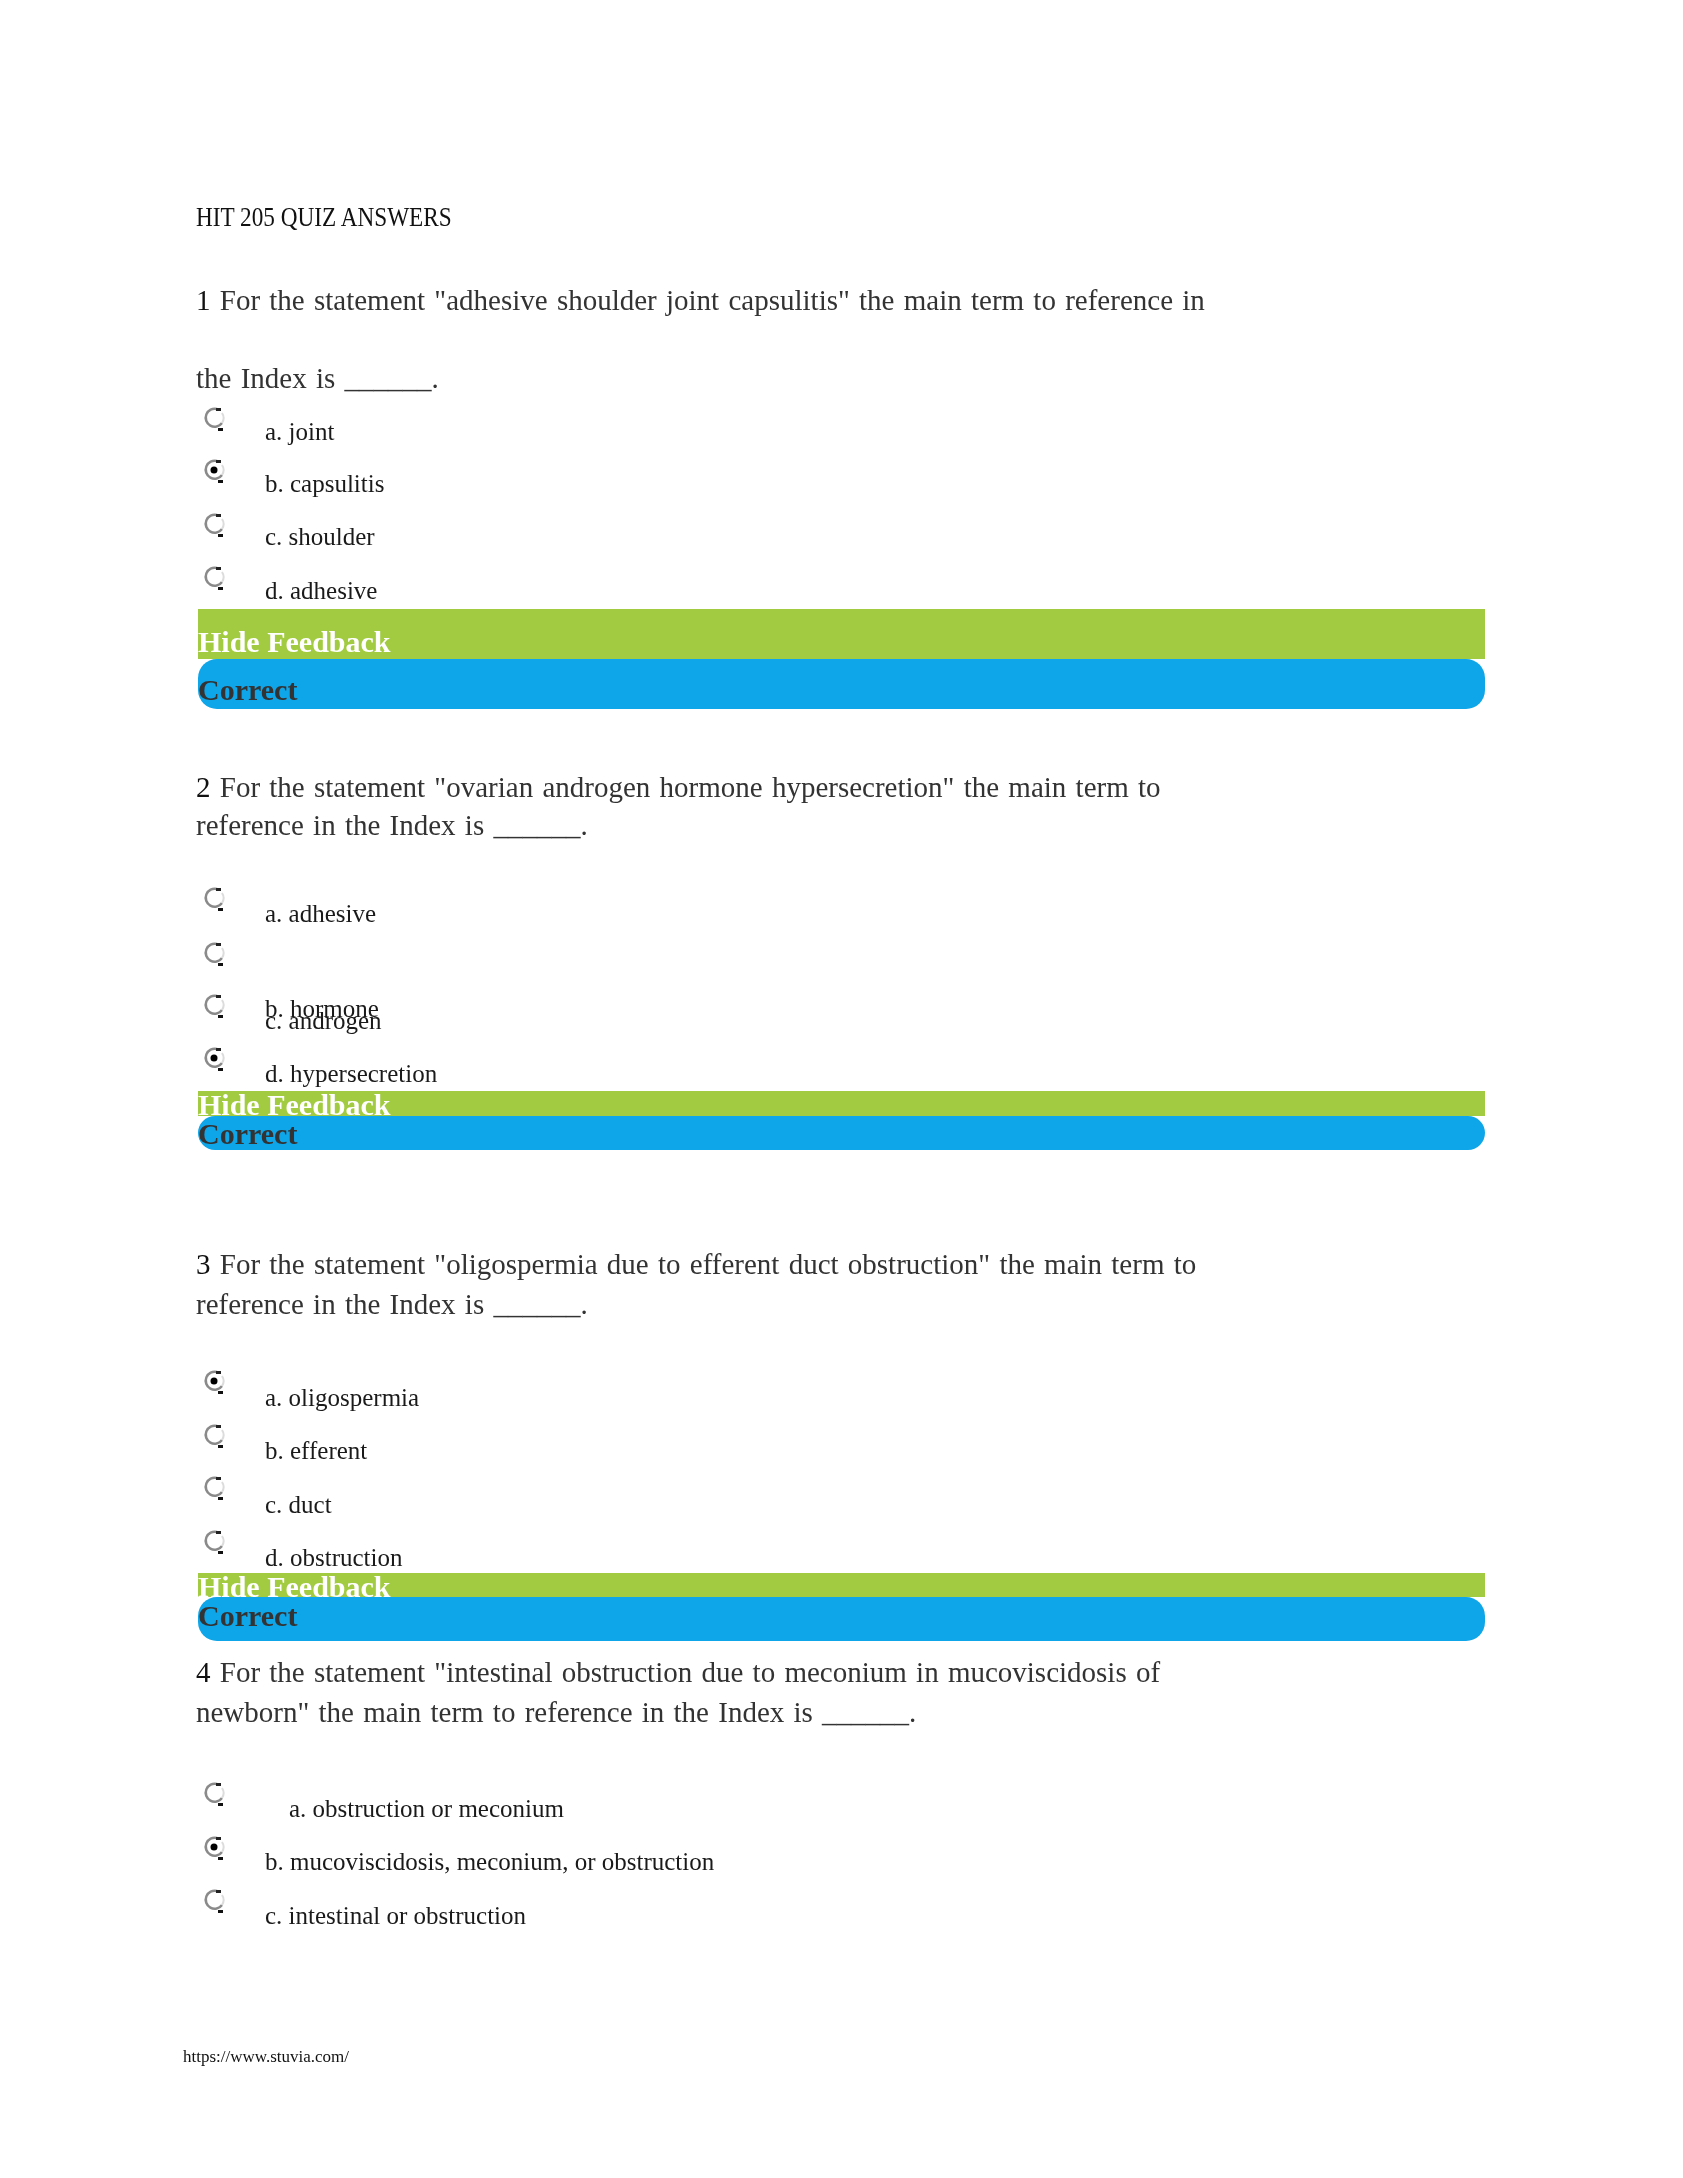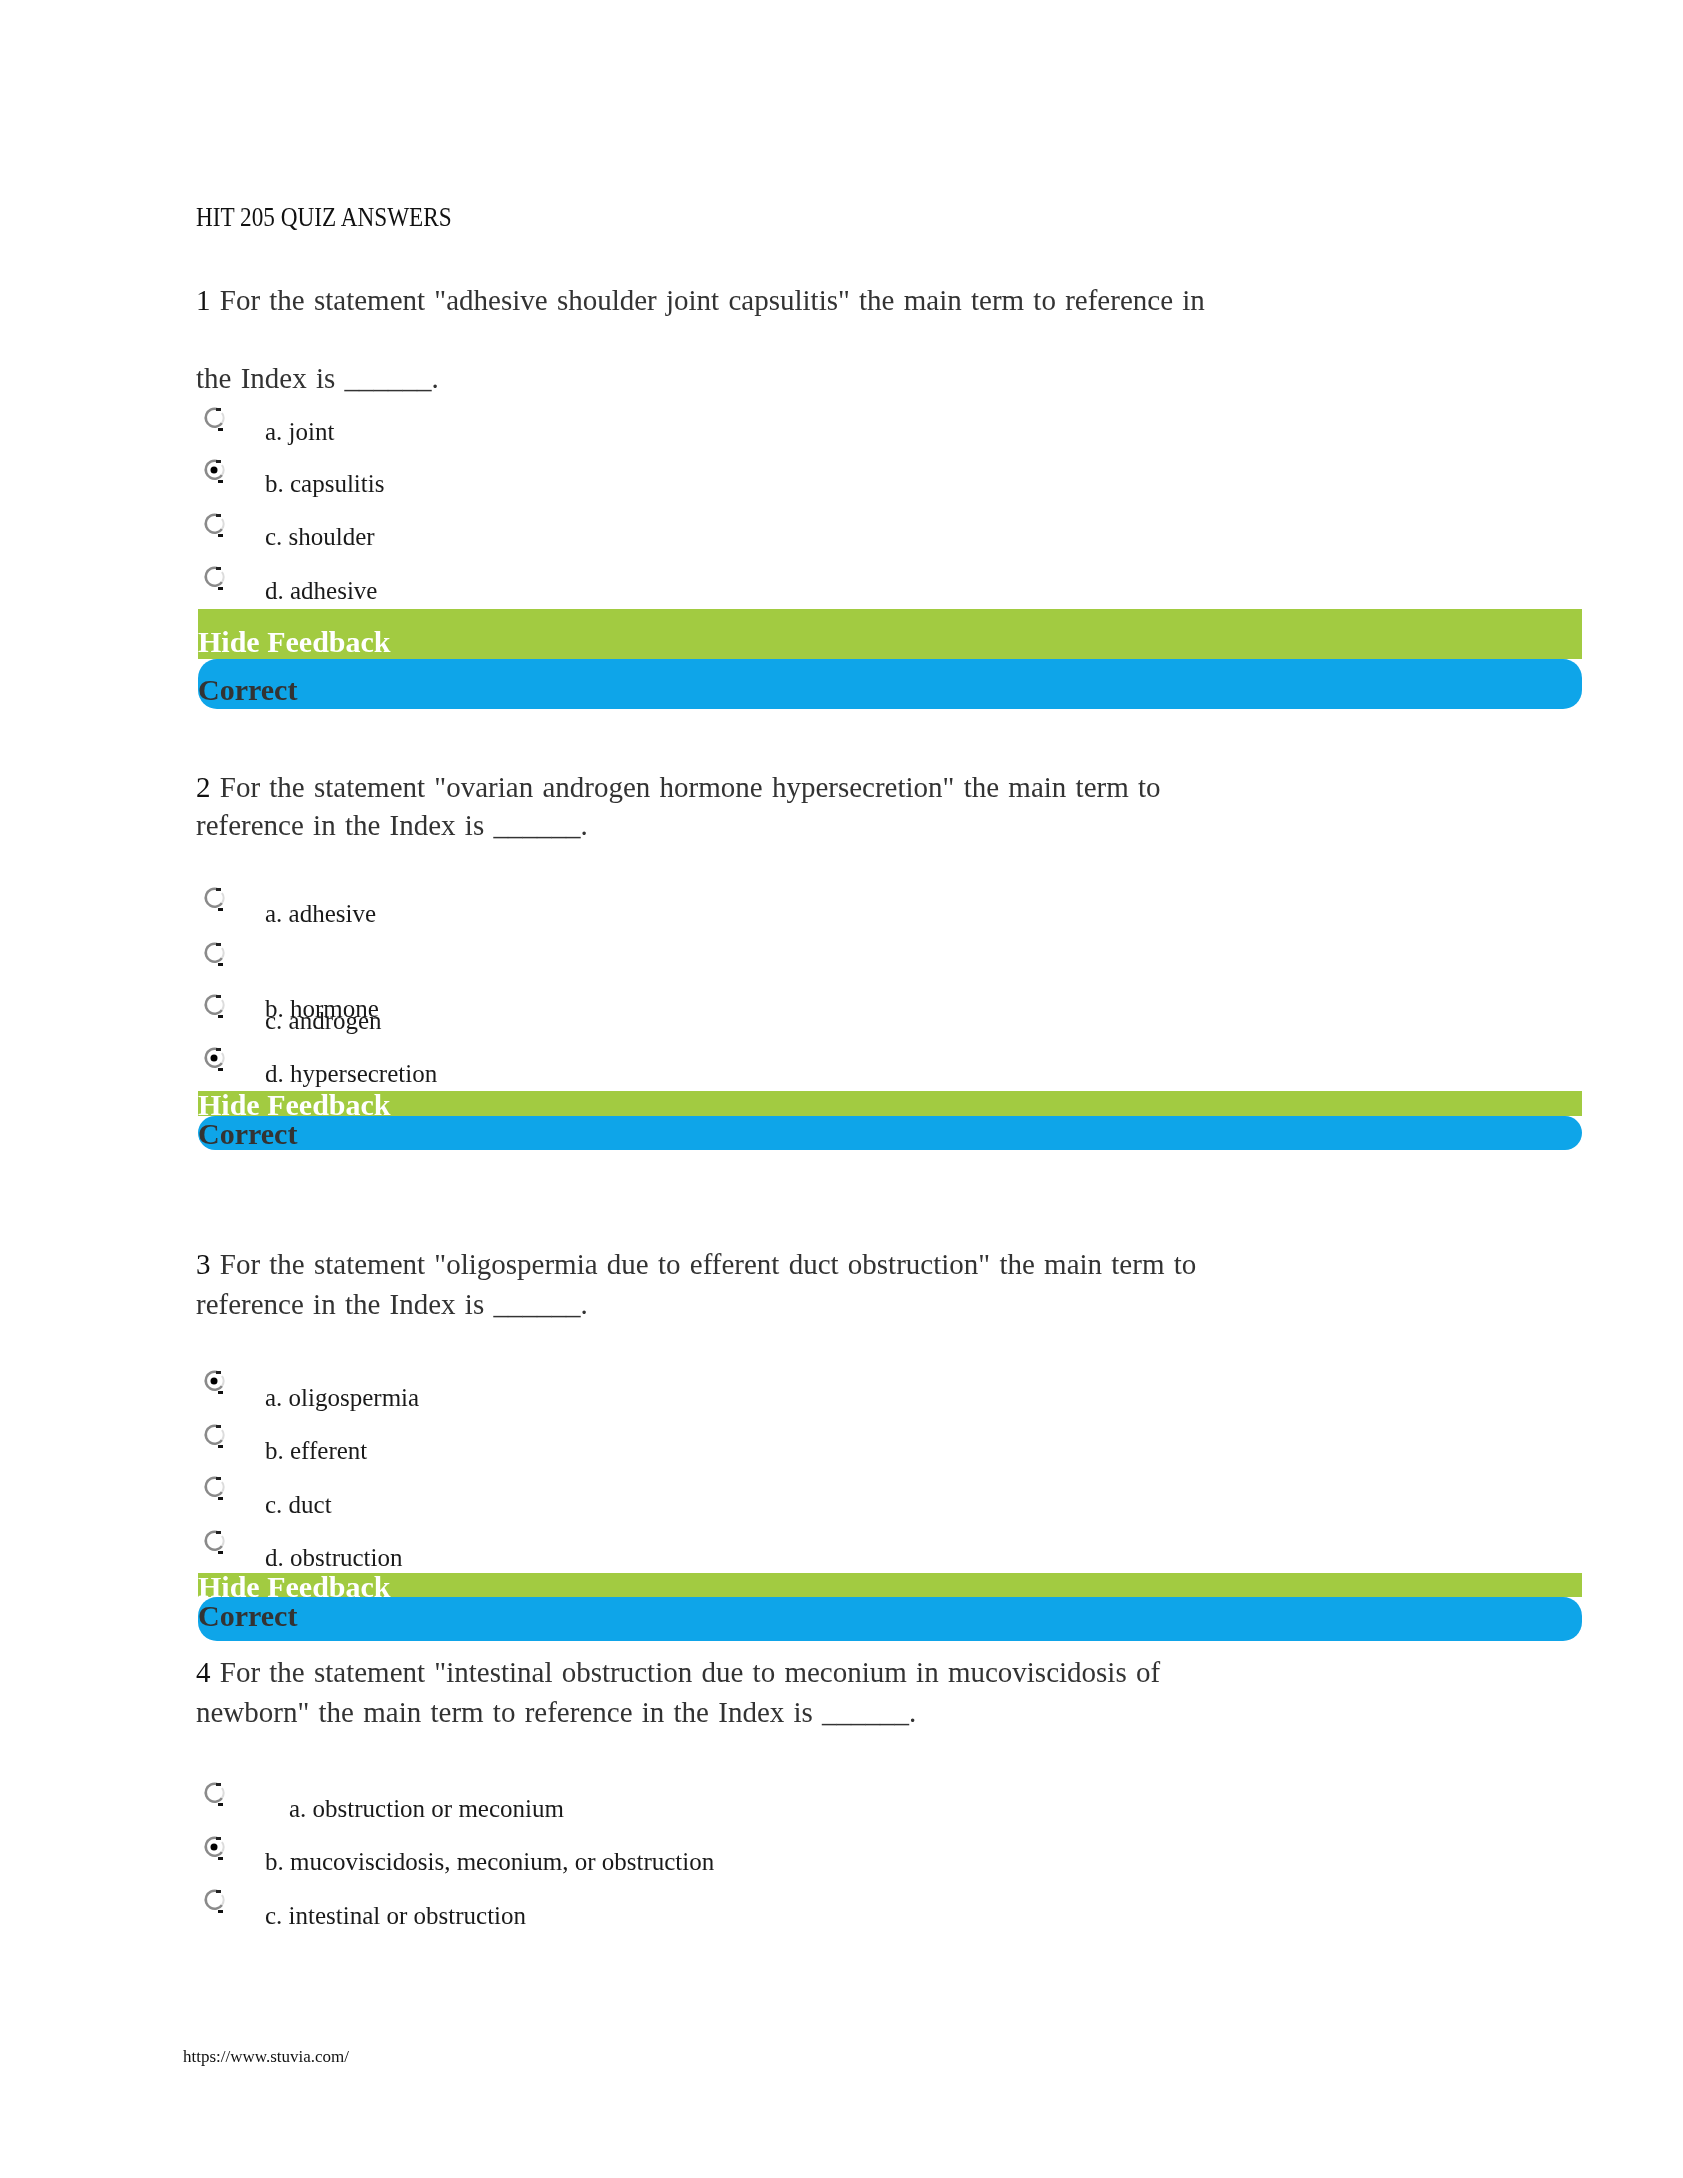--- a/index.html
+++ b/index.html
@@ -4,21 +4,21 @@
 <style>
   html, body { margin:0; padding:0; background:#ffffff; }
   body { width:1683px; height:2178px; position:relative; overflow:hidden;
          font-family:"Liberation Serif","DejaVu Serif",serif; color:#333333; }
   .abs { position:absolute; white-space:nowrap; }
   .doc-title { left:196px; top:201px; font-size:27px; color:#111111; transform:scaleX(0.86); transform-origin:left top; line-height:32px; }
   .q-line { left:196px; font-size:29px; line-height:34px; color:#333333; word-spacing:2px; }
   .q-line .num { color:#111; }
   .opt-radio { position:absolute; left:203px; width:24px; height:28px; }
   .opt-label { position:absolute; left:265px; font-size:25px; line-height:24px; color:#1a1a1a; white-space:nowrap; }
-  .bar { position:absolute; left:198px; width:1384px; box-sizing:border-box; padding-left:0px;
+  .bar { position:absolute; left:198px; width:1287px; box-sizing:border-box; padding-left:0px;
          font-family:"Liberation Serif","DejaVu Serif",serif; font-weight:bold; font-size:30px; }
   .bar-green { background:#a2cb41; color:#ffffff; }
   .bar-blue { background:#0ea5e9; color:#333333;border-radius:19px; }
   .footer-url { left:183px; top:2041px; font-size:17px; color:#111; line-height:32px; }
 </style>
 </head>
 <body>
 
 <div class="abs doc-title">HIT 205 QUIZ ANSWERS</div>
 

